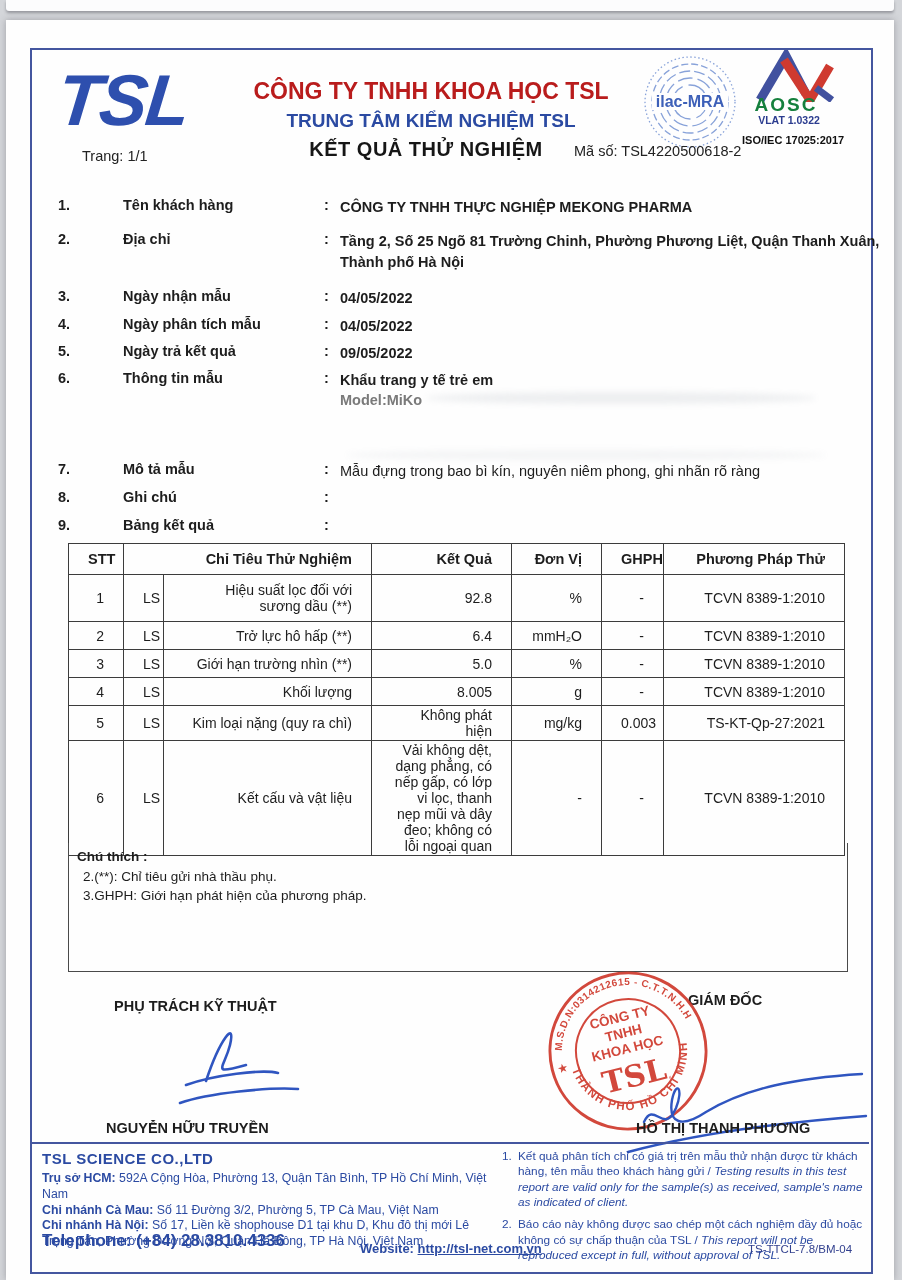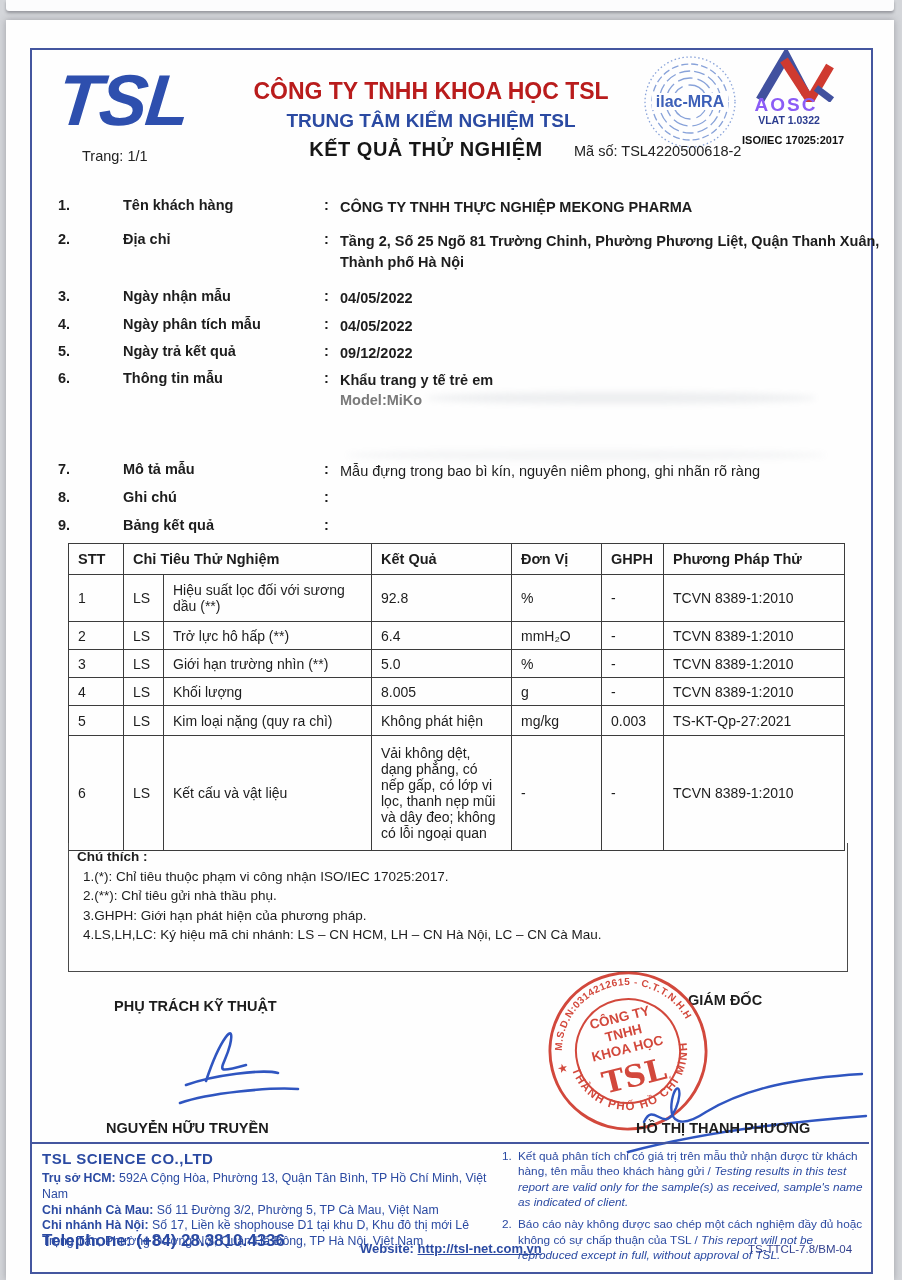--- a/index.html
+++ b/index.html
@@ -33,42 +33,42 @@
   }
   .company1{position:absolute;left:205px;top:58px;width:440px;text-align:center;
     font-size:23px;font-weight:700;color:#b91c1c;}
   .company2{position:absolute;left:205px;top:90px;width:440px;text-align:center;
     font-size:19px;font-weight:700;color:#2b4aa2;}
   .page-label{position:absolute;left:76px;top:128px;font-size:14.5px;color:#222;}
   .doc-title{position:absolute;left:285px;top:118px;width:270px;text-align:center;
     font-size:20px;font-weight:700;color:#161616;letter-spacing:.5px;}
   .code-label{position:absolute;left:568px;top:123px;font-size:14.5px;color:#222;}
   .aosc-name{position:absolute;left:738px;top:74px;width:84px;text-align:center;
-    font-size:19px;font-weight:600;color:#8b5cf6;letter-spacing:2px;}
+    font-size:19px;font-weight:600;color:#15803d;letter-spacing:2px;}
   .vlat{position:absolute;left:744px;top:94px;width:78px;text-align:center;
     font-size:10.5px;font-weight:700;color:#2b3c8f;}
   .iso{position:absolute;left:736px;top:114px;width:112px;text-align:left;
     font-size:11px;font-weight:700;color:#111;}
   
   .info-no{position:absolute;left:52px;font-size:14.5px;font-weight:700;}
   .info-label{position:absolute;left:80px;font-size:14.5px;font-weight:700;margin-left:37px;}
   .info-colon{position:absolute;left:318px;font-size:14.5px;font-weight:600;}
   .info-value{position:absolute;left:334px;width:548px;font-size:14.5px;font-weight:600;line-height:21px;}
   .val-strong{font-weight:700;}
   .val-plain{font-weight:400;}
   .model-line{color:#7a7a7a;font-weight:700;}
   .smudge{position:absolute;background:#98a0aa;filter:blur(3px);border-radius:50%;}
   
   table.results{
     position:absolute;left:62px;top:523px;width:776px;
     border-collapse:collapse;table-layout:fixed;
   }
   table.results th, table.results td{
-    border:1px solid #3c3c3c;padding:1px 9px;
-    font-size:14px;text-align:left;vertical-align:middle;
+    border:1px solid #3c3c3c;padding:1px 19px;
+    font-size:14px;text-align:right;vertical-align:middle;
     overflow:hidden;
   }
   table.results th{font-weight:700;font-size:14.5px;height:28px;}
   td.c-name{text-align:left;}
   td.c-branch{padding:1px 2px;}
   tr.r1 td{height:44px;}
   tr.r2 td, tr.r3 td, tr.r4 td{height:25px;}
   tr.r5 td{height:27px;}
   tr.r6 td{height:112px;}
   td.c-result-multi{font-size:13px;line-height:16px;padding:2px 8px;}
@@ -161,21 +161,21 @@
     <div>
       <span class="info-no" style="top:296px">4.</span>
       <span class="info-label" style="top:296px">Ngày phân tích mẫu</span>
       <span class="info-colon" style="top:296px">:</span>
       <span class="info-value" style="top:296px">04/05/2022</span>
     </div>
     <div>
       <span class="info-no" style="top:323px">5.</span>
       <span class="info-label" style="top:323px">Ngày trả kết quả</span>
       <span class="info-colon" style="top:323px">:</span>
-      <span class="info-value" style="top:323px">09/12/2022</span>
+      <span class="info-value" style="top:323px">09/05/2022</span>
     </div>
     <div>
       <span class="info-no" style="top:350px">6.</span>
       <span class="info-label" style="top:350px">Thông tin mẫu</span>
       <span class="info-colon" style="top:350px">:</span>
       <span class="info-value" style="top:350px">Khẩu trang y tế trẻ em</span>
       <span class="info-value model-line" style="top:370px">Model:MiKo</span>
     </div>
     <div class="smudge" style="left:420px;top:372px;width:390px;height:12px;opacity:.16;"></div>
     <div class="smudge" style="left:340px;top:430px;width:480px;height:10px;opacity:.10;"></div>
@@ -269,24 +269,22 @@
           <td class="c-result-multi">Vải không dệt, dạng phẳng, có nếp gấp, có lớp vi lọc, thanh nẹp mũi và dây đeo; không có lỗi ngoại quan</td>
           <td>-</td>
           <td>-</td>
           <td>TCVN 8389-1:2010</td>
         </tr>
       </tbody>
     </table>
 
     <div class="notes-box">
       <div class="notes-title">Chú thích :</div>
-      <div class="notes-item">1.(*): Chỉ tiêu thuộc phạm vi công nhận ISO/IEC 17025:2017.</div>
       <div class="notes-item">2.(**): Chỉ tiêu gửi nhà thầu phụ.</div>
       <div class="notes-item">3.GHPH: Giới hạn phát hiện của phương pháp.</div>
-      <div class="notes-item">4.LS,LH,LC: Ký hiệu mã chi nhánh: LS – CN HCM, LH – CN Hà Nội, LC – CN Cà Mau.</div>
     </div>
 
     <div class="sig-title-left">PHỤ TRÁCH KỸ THUẬT</div>
     <svg class="abs" style="left:160px;top:995px;" width="180" height="100">
       <g fill="none" stroke="#2f55c0" stroke-width="2.6" stroke-linecap="round">
         <path d="M40,66 C54,24 70,4 64,30 C58,54 44,60 80,50"></path>
         <path d="M20,70 C48,60 96,54 112,58"></path>
         <path d="M14,88 C42,78 104,72 132,74"></path>
       </g>
     </svg>

